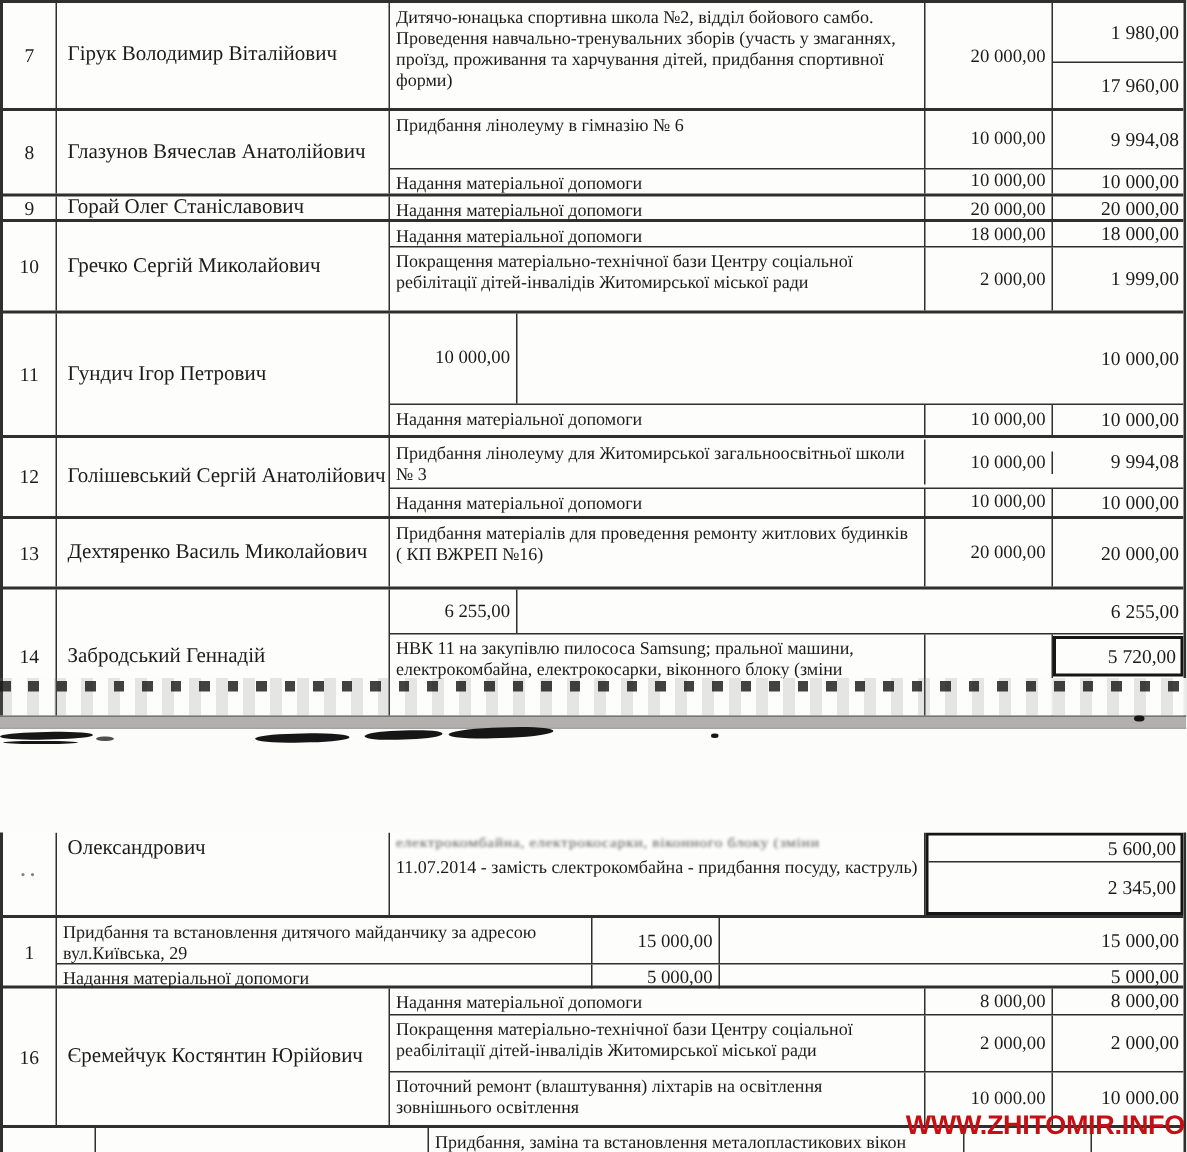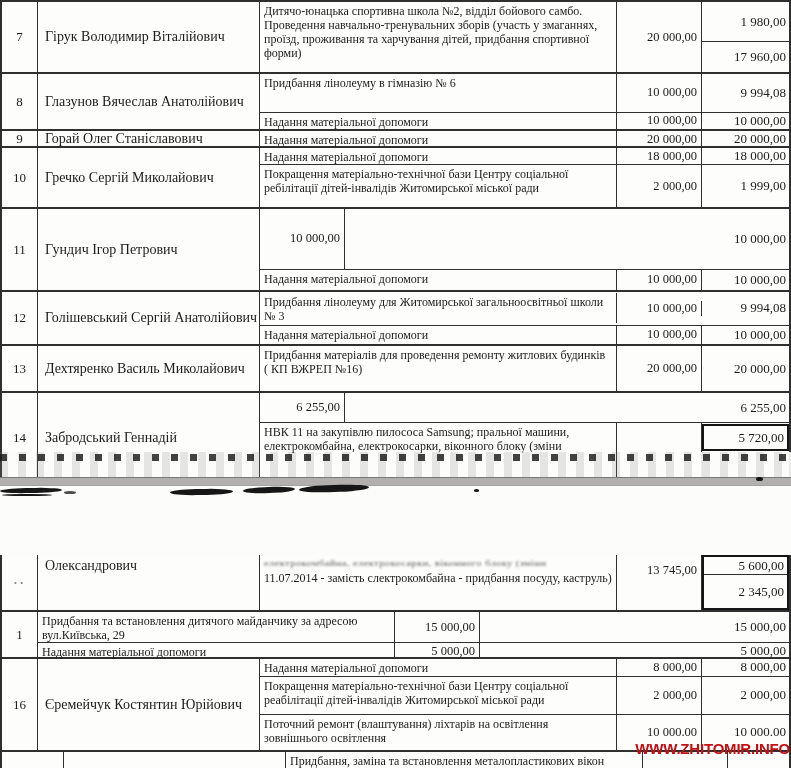--- a/index.html
+++ b/index.html
@@ -84,21 +84,21 @@
   .sm1b{ left:2px; top:494px; width:50px; height:2px; }
   .smd { left:64px; top:491px; width:12px; height:3px; opacity:.75; }
   .sm2 { left:170px; top:489px; width:63px; height:6px; transform:rotate(-1deg); }
   .sm3 { left:243px; top:487px; width:52px; height:6px; transform:rotate(-2deg); }
   .sm4 { left:299px; top:485px; width:70px; height:7px; transform:rotate(-2deg); }
   .sm5 { left:474px; top:489px; width:5px; height:3px; }
   .sm6 { left:756px; top:477px; width:7px; height:4px; }
   .watermark{
     position:absolute; top:740px; right:1px; z-index:10;
     font-family:"Liberation Sans", sans-serif; font-weight:bold;
-    font-size:15px; letter-spacing:-.2px; color:#c50f14; white-space:nowrap;
+    font-size:18px; letter-spacing:-.2px; color:#c50f14; white-space:nowrap;
   }
 </style>
 </head>
 <body>
 
 <div class="page">
   <div id="scan-root">
       <div class="segment seg-top" style="top: 0px; height: 478px;">
         <div class="trow" style="height: 72px;">
           <div class="c-num">
@@ -331,23 +331,20 @@
             <span class="remnant">··</span>
           </div>
           <div class="c-name name-top">
             <span>Олександрович</span>
           </div>
           <div class="items">
             <div class="item" style="height: 57px;">
               <div class="c-desc">
                 <div class="blur-line">електрокомбайна, електрокосарки, віконного блоку (зміни</div>
                 <div>11.07.2014 - замість слектрокомбайна - придбання посуду, каструль)</div>
-              </div>
-              <div class="c-alloc alloc-top">
-                <span>13 745,00</span>
               </div>
               <div class="c-used has-split">
                 <div class="used-split heavy">
                   <div class="used-cell first" style="height: 18px;">
                     <span>5 600,00</span>
                   </div>
                   <div class="used-cell rest">
                     <span>2 345,00</span>
                   </div>
                 </div>

